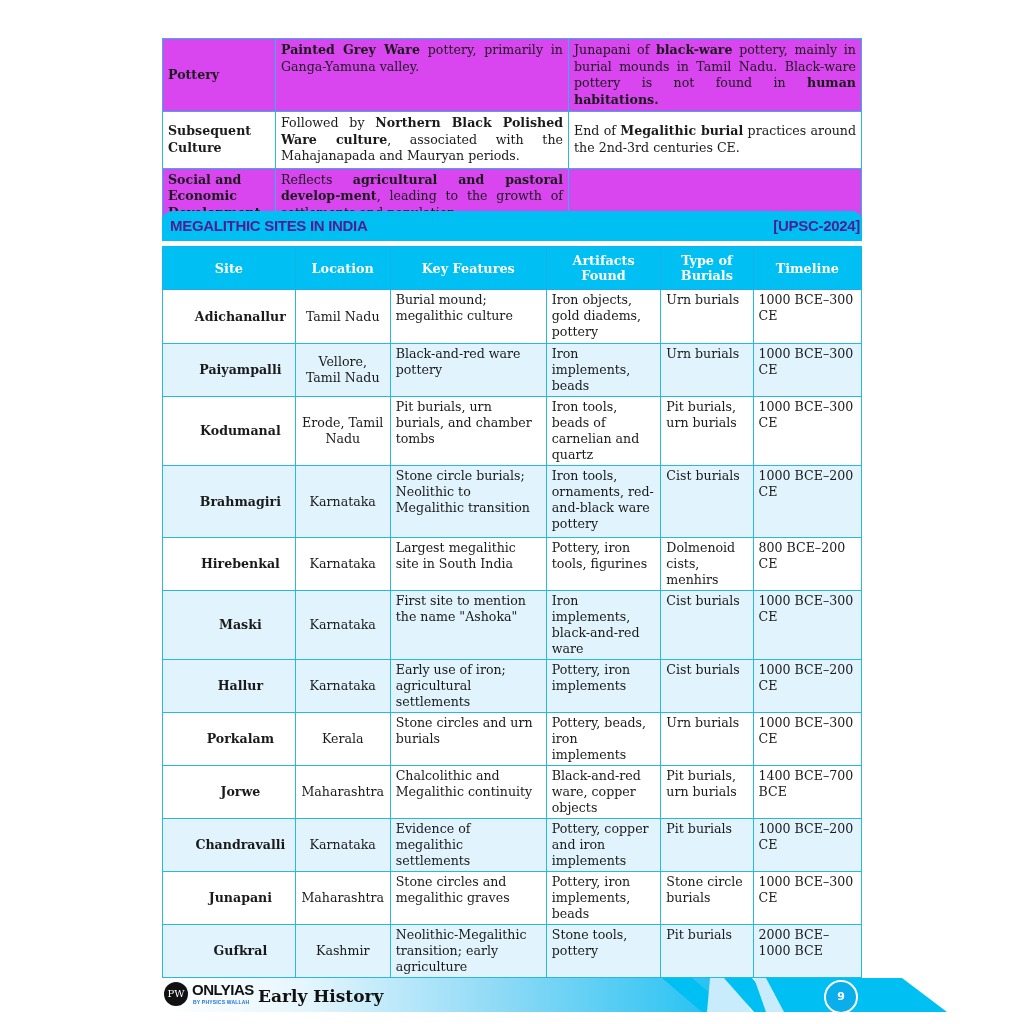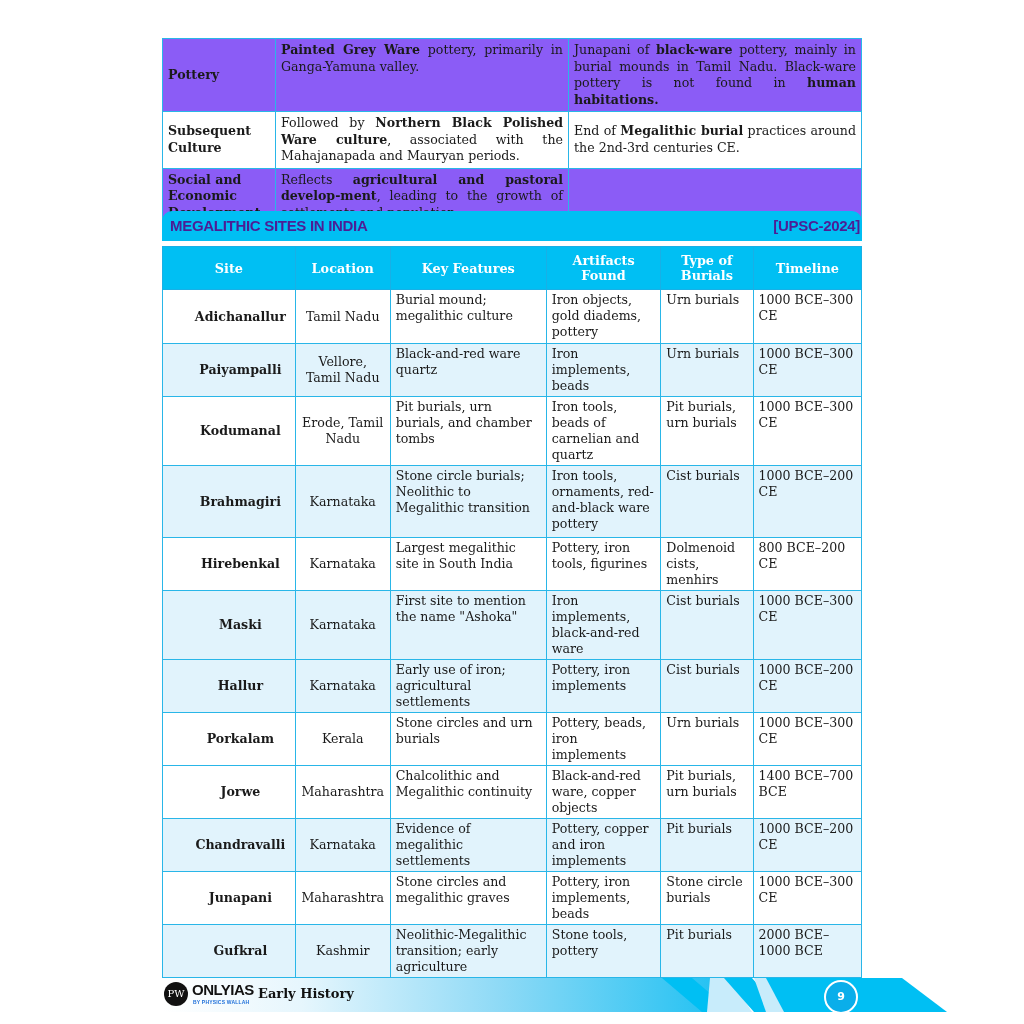--- a/index.html
+++ b/index.html
@@ -6,21 +6,21 @@
     body { width: 1024px; height: 1024px; position: relative; overflow: hidden;
            font-family: "DejaVu Serif", "Liberation Serif", serif; color: #1a1a1a; }
 
     
     .top-table { position: absolute; left: 162px; top: 38px; width: 700px;
                  border-collapse: collapse; font-size: 12.6px; line-height: 16.5px; }
     .top-table td { border: 1.5px solid #29b6e8; padding: 3px 5px; vertical-align: top; }
     .top-table td.lbl { width: 102px; font-weight: bold; vertical-align: middle; }
     .top-table td.c2 { width: 282px; text-align: justify; }
     .top-table td.c3 { text-align: justify; }
-    .top-table tr.shade td { background: #8b5cf6; }
+    .top-table tr.shade td { background: #d946ef; }
     .top-table tr.plain td { background: #ffffff; }
     .top-table tr.r1 { height: 54px; }
     .top-table tr.r2 { height: 54px; }
     .top-table tr.r3 { height: 54px; }
     .top-table td.c3.mid { vertical-align: middle; }
     b { font-weight: bold; }
 
     
     .banner { position: absolute; left: 162px; top: 211px; width: 700px; height: 30px;
               background: #00bff3; border-radius: 10px 10px 0 0;
@@ -48,21 +48,21 @@
     .footer .grad { position: absolute; left: 0; top: 2px; width: 560px; height: 34px;
                     background: linear-gradient(to right, #ffffff 0%, #e6f6fd 25%, #8fdaf6 60%, #21c1f2 100%); }
     .footer .logo { position: absolute; left: 2px; top: 6px; width: 24px; height: 24px;
                     border-radius: 50%; background: #111; color: #fff; font-size: 10px;
                     text-align: center; line-height: 24px; font-family: "DejaVu Serif", serif; }
     .footer .brand { position: absolute; left: 30px; top: 5px; font-family: "Liberation Sans", sans-serif;
                      font-weight: bold; font-size: 15px; color: #111; letter-spacing: -0.5px; }
     .footer .brand-sub { position: absolute; left: 31px; top: 23px; font-family: "Liberation Sans", sans-serif;
                          font-weight: bold; font-size: 5px; color: #1e6fd9; letter-spacing: 0.2px; }
     .footer .section { position: absolute; left: 96px; top: 10px; font-weight: bold;
-                       font-size: 13px; color: #111; }
+                       font-size: 17px; color: #111; }
     .footer svg { position: absolute; left: 0; top: 0; }
     .pagenum { position: absolute; left: 662px; top: 4px; width: 30px; height: 30px;
                border-radius: 50%; background: #0aaeea; border: 2px solid #ffffff;
                color: #fff; font-family: "DejaVu Sans", sans-serif; font-weight: bold;
                font-size: 11px; text-align: center; line-height: 30px; }
   </style>
 </head>
 <body>
 
 <table class="top-table">
@@ -106,21 +106,21 @@
         <td class="site">Adichanallur</td>
         <td class="loc">Tamil Nadu</td>
         <td>Burial mound; megalithic culture</td>
         <td>Iron objects, gold diadems, pottery</td>
         <td>Urn burials</td>
         <td>1000 BCE–300 CE</td>
       </tr>
       <tr class="even" style="height: 38px;">
         <td class="site">Paiyampalli</td>
         <td class="loc">Vellore, Tamil Nadu</td>
-        <td>Black-and-red ware quartz</td>
+        <td>Black-and-red ware pottery</td>
         <td>Iron implements, beads</td>
         <td>Urn burials</td>
         <td>1000 BCE–300 CE</td>
       </tr>
       <tr class="odd" style="height: 54px;">
         <td class="site">Kodumanal</td>
         <td class="loc">Erode, Tamil Nadu</td>
         <td>Pit burials, urn burials, and chamber tombs</td>
         <td>Iron tools, beads of carnelian and quartz</td>
         <td>Pit burials, urn burials</td>

